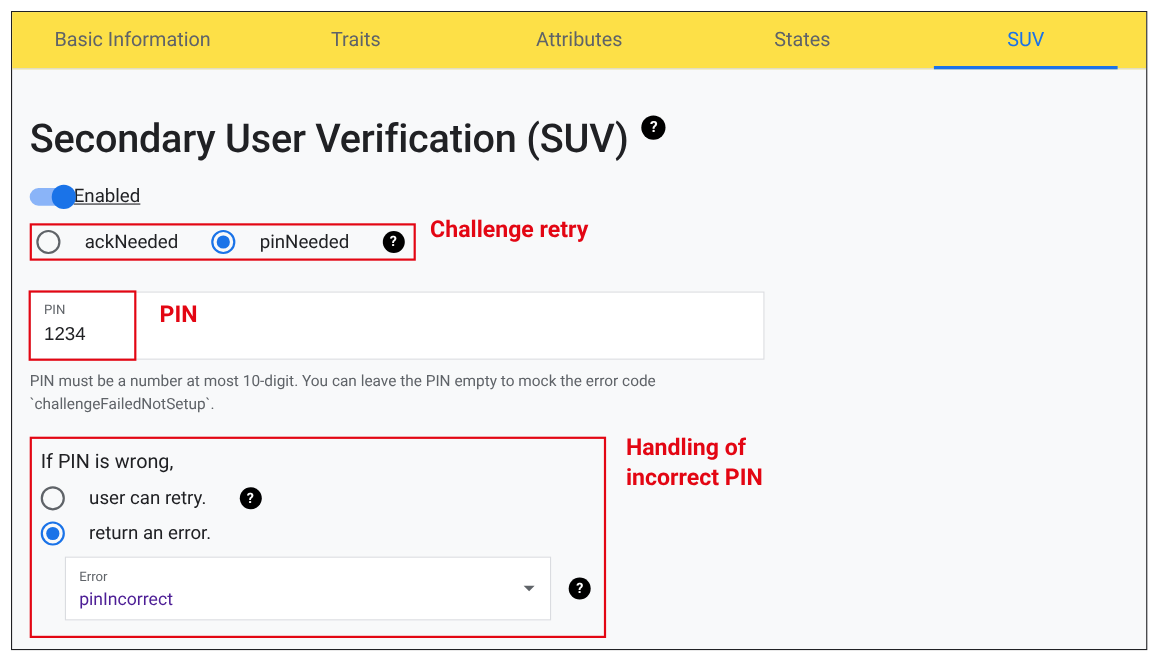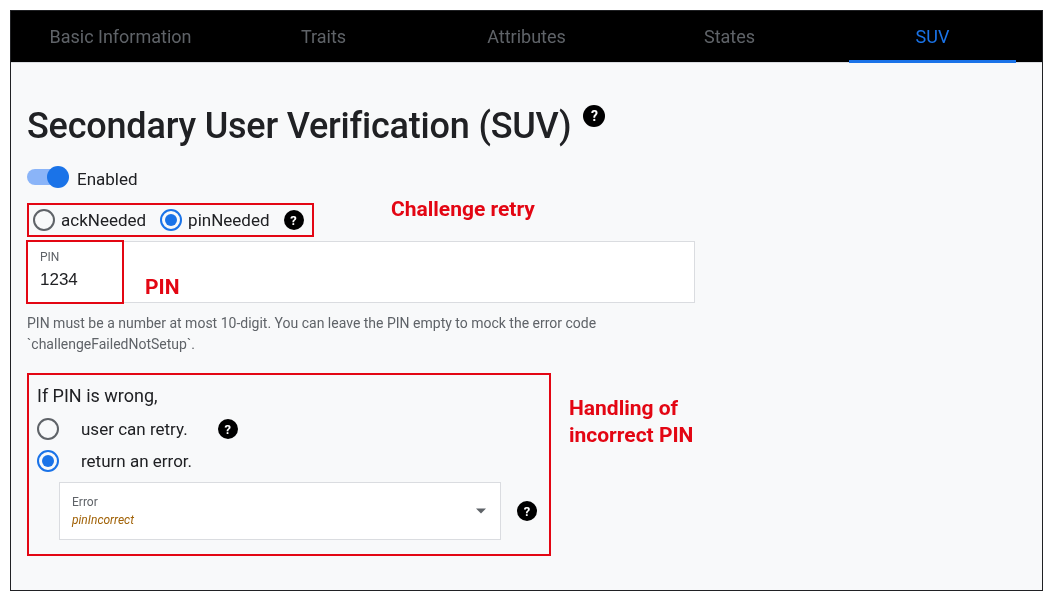--- a/index.html
+++ b/index.html
@@ -19,21 +19,21 @@
       position: relative;
       overflow: hidden;
     }
     
     .tabs {
       display: flex;
       height: 52px;
       align-items: center;
       border-bottom: 1px solid #dadce0;
       padding: 0 8px;
-      background: #000000;
+      background: #fde047;
     }
     .tab {
       flex: 1;
       text-align: center;
       color: #5f6368;
       font-size: 18px;
       height: 100%;
       display: flex;
       align-items: center;
       justify-content: center;
@@ -84,23 +84,24 @@
       flex-shrink: 0;
     }
     .help-icon.small {
       width: 20px;
       height: 20px;
       font-size: 13px;
     }
     
     .toggle-row {
       display: flex;
-      gap: 10px;
+      align-items: center;
       margin-bottom: 14px;
       padding-left: 8px;
+      text-decoration: underline;
     }
     .toggle {
       width: 40px;
       height: 16px;
       background: #8ab4f8;
       border-radius: 10px;
       position: relative;
       cursor: pointer;
     }
     .toggle-knob {
@@ -114,24 +115,24 @@
     }
     .toggle-label {
       font-size: 17px;
       color: #202124;
     }
     
     .challenge-box {
       border: 2px solid #e30613;
       display: inline-flex;
       align-items: center;
-      gap: 6px;
+      gap: 22px;
       padding: 4px 8px 4px 4px;
       margin-left: 8px;
-      margin-bottom: 4px;
+      margin-bottom: 28px;
     }
     .radio {
       width: 22px;
       height: 22px;
       border: 2px solid #5f6368;
       border-radius: 50%;
       display: inline-flex;
       align-items: center;
       justify-content: center;
       cursor: pointer;
@@ -234,23 +235,22 @@
       display: flex;
       flex-direction: column;
       justify-content: center;
     }
     .select-float {
       font-size: 12px;
       color: #5f6368;
       margin-bottom: 4px;
     }
     .select-value {
-      font-size: 12px;
-      color: #a16207;
-      font-style: italic;
+      font-size: 16px;
+      color: #4c1d95;
     }
     .select-arrow {
       position: absolute;
       right: 14px;
       top: 50%;
       transform: translateY(-50%);
       width: 0;
       height: 0;
       border-left: 5px solid transparent;
       border-right: 5px solid transparent;

